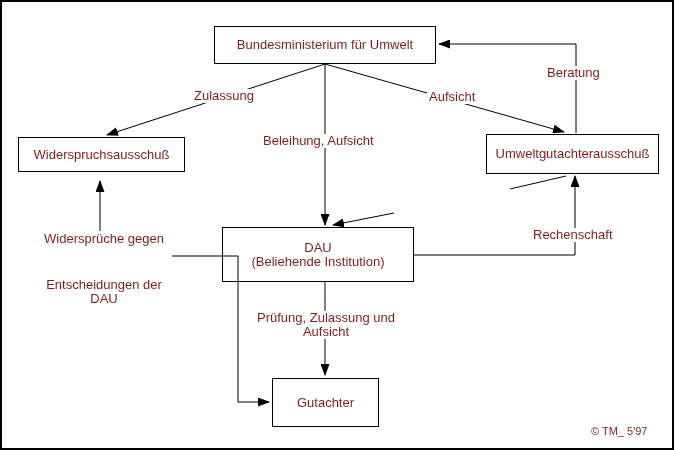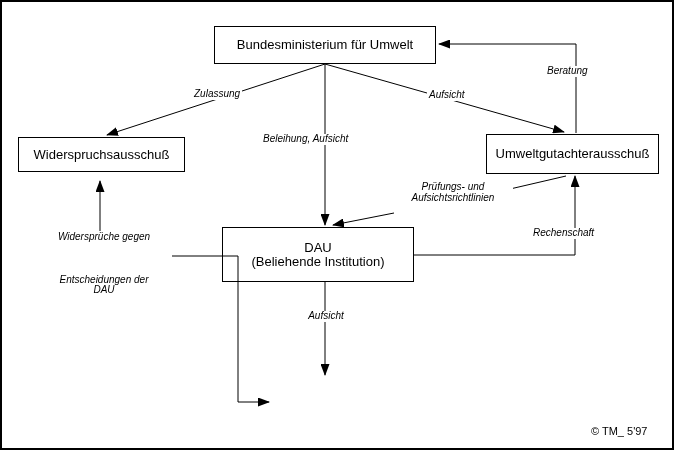--- a/index.html
+++ b/index.html
@@ -3,21 +3,21 @@
 <meta charset="utf-8">
 <style>
   html,body{margin:0;padding:0;background:#fff;}
   .canvas{
     position:relative;
     width:674px;height:450px;
     box-sizing:border-box;
     border:2px solid #000;
     background:#fff;
     font-family:"Liberation Sans","DejaVu Sans",sans-serif;
-    color:#000000;
+    color:#7f1d1d;
     overflow:hidden;
   }
   .box{
     position:absolute;
     box-sizing:border-box;
     border:1px solid #000;
     background:#fff;
     display:flex;
     align-items:center;
     justify-content:center;
@@ -28,26 +28,25 @@
   }
   .lines-layer{
     position:absolute;
     left:0;top:0;width:674px;height:450px;
     z-index:2;
     pointer-events:none;
   }
   .lbl{
     position:absolute;
     background:#fff;
-    font-size:10px;
+    font-size:13px;
     line-height:1.06;
     white-space:nowrap;
     z-index:3;
     padding:0 2px;
-    font-style:italic;
   }
   .lbl.center{text-align:center;white-space:normal;}
   .copyright{
     position:absolute;
     font-size:11px;
     z-index:3;
     white-space:nowrap;
     margin-top:24px;
   }
   #box-bund{left:212px;top:24px;width:222px;height:38px;}
@@ -79,20 +78,23 @@
   </div>
   <div class="box" id="box-umw">
     <span>Umweltgutachterausschuß</span>
   </div>
   <div class="box" id="box-dau">
     <span>
       <span style="display:block;">DAU</span>
       <span style="display:block;">(Beliehende Institution)</span>
     </span>
   </div>
+  <div class="box" id="box-gut">
+    <span>Gutachter</span>
+  </div>
 
   <svg class="lines-layer" width="674" height="450" viewBox="0 0 674 450">
     <defs>
       <marker id="arrow" markerUnits="userSpaceOnUse" markerWidth="12" markerHeight="9" refX="11" refY="4.5" orient="auto">
         <path d="M0,0 L12,4.5 L0,9 z" fill="#000"></path>
       </marker>
     </defs>
     <g stroke="#000" stroke-width="1" fill="none">
       <line x1="323" y1="62" x2="105" y2="133" marker-end="url(#arrow)"></line>
       <line x1="323" y1="62" x2="562" y2="130" marker-end="url(#arrow)"></line>
@@ -107,32 +109,29 @@
       <polyline points="165,254 236,254 236,400 267,400" marker-end="url(#arrow)"></polyline>
       <line x1="323" y1="280" x2="323" y2="373" marker-end="url(#arrow)"></line>
     </g>
   </svg>
 
   <div class="lbl" id="lbl-berufung">Zulassung</div>
   <div class="lbl" id="lbl-aufsicht">Aufsicht</div>
   <div class="lbl" id="lbl-beratung">Beratung</div>
   <div class="lbl" id="lbl-beleihung">Beleihung, Aufsicht</div>
 
-  <div class="lbl center" id="lbl-pruefricht">
-    <span style="display:block;">Prüfungs- und</span>
-    <span style="display:block;">Aufsichtsrichtlinien</span>
-  </div>
 
   <div class="lbl" id="lbl-rechenschaft">Rechenschaft</div>
 
   <div class="lbl center" id="lbl-widersprueche">
     <span style="display:block;">Widersprüche gegen</span>
     <span style="display:block;margin-top:32px;">Entscheidungen der</span>
     <span style="display:block;">DAU</span>
   </div>
 
   <div class="lbl center" id="lbl-pruefzul">
+    <span style="display:block;">Prüfung, Zulassung und</span>
     <span style="display:block;">Aufsicht</span>
   </div>
 
   <div class="copyright" id="lbl-copyright">© TM_ 5'97</div>
 
 </div>
 
 </body></html>

